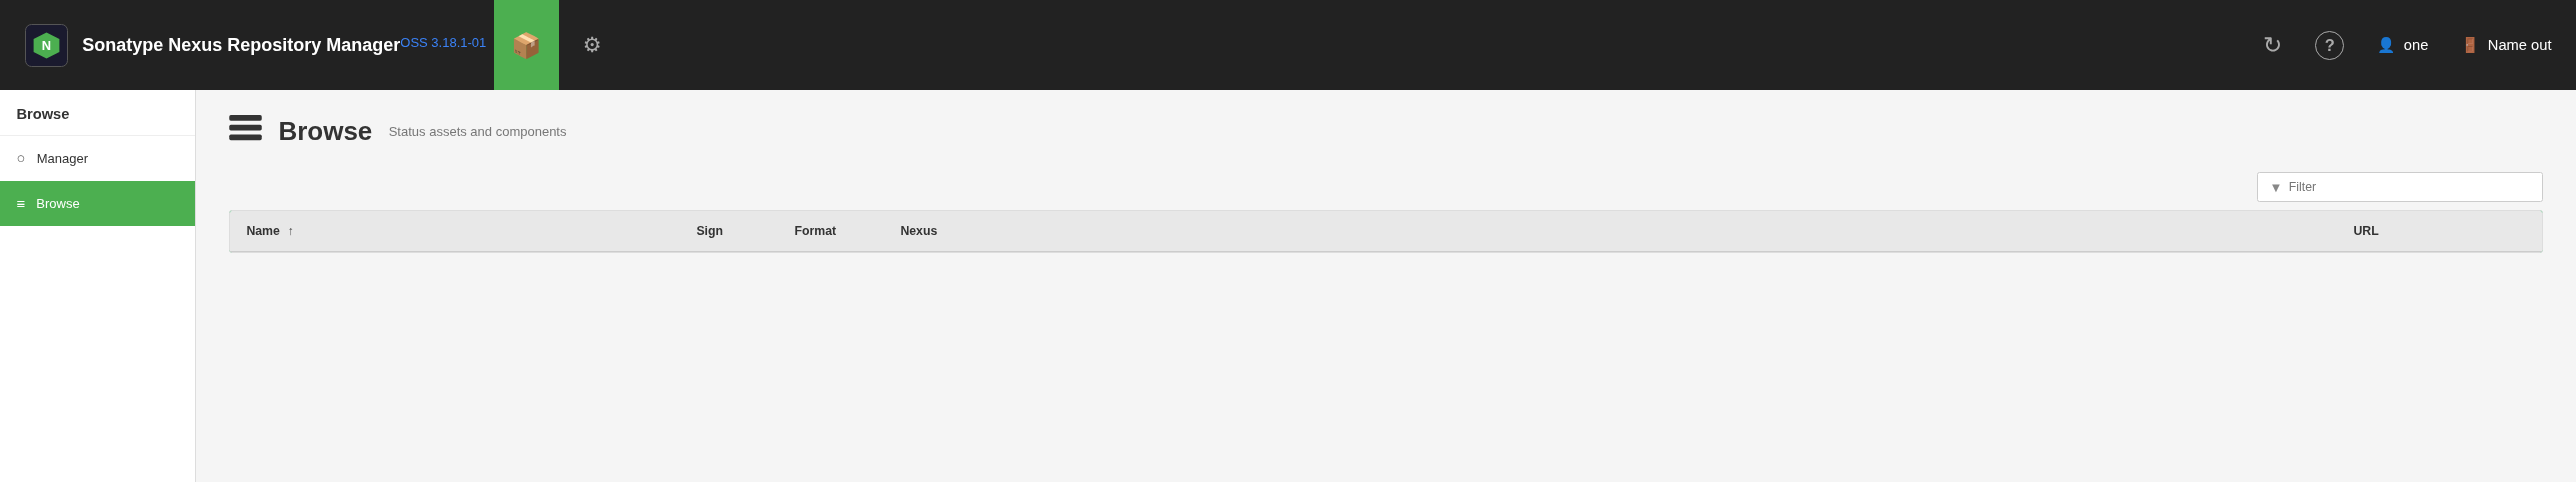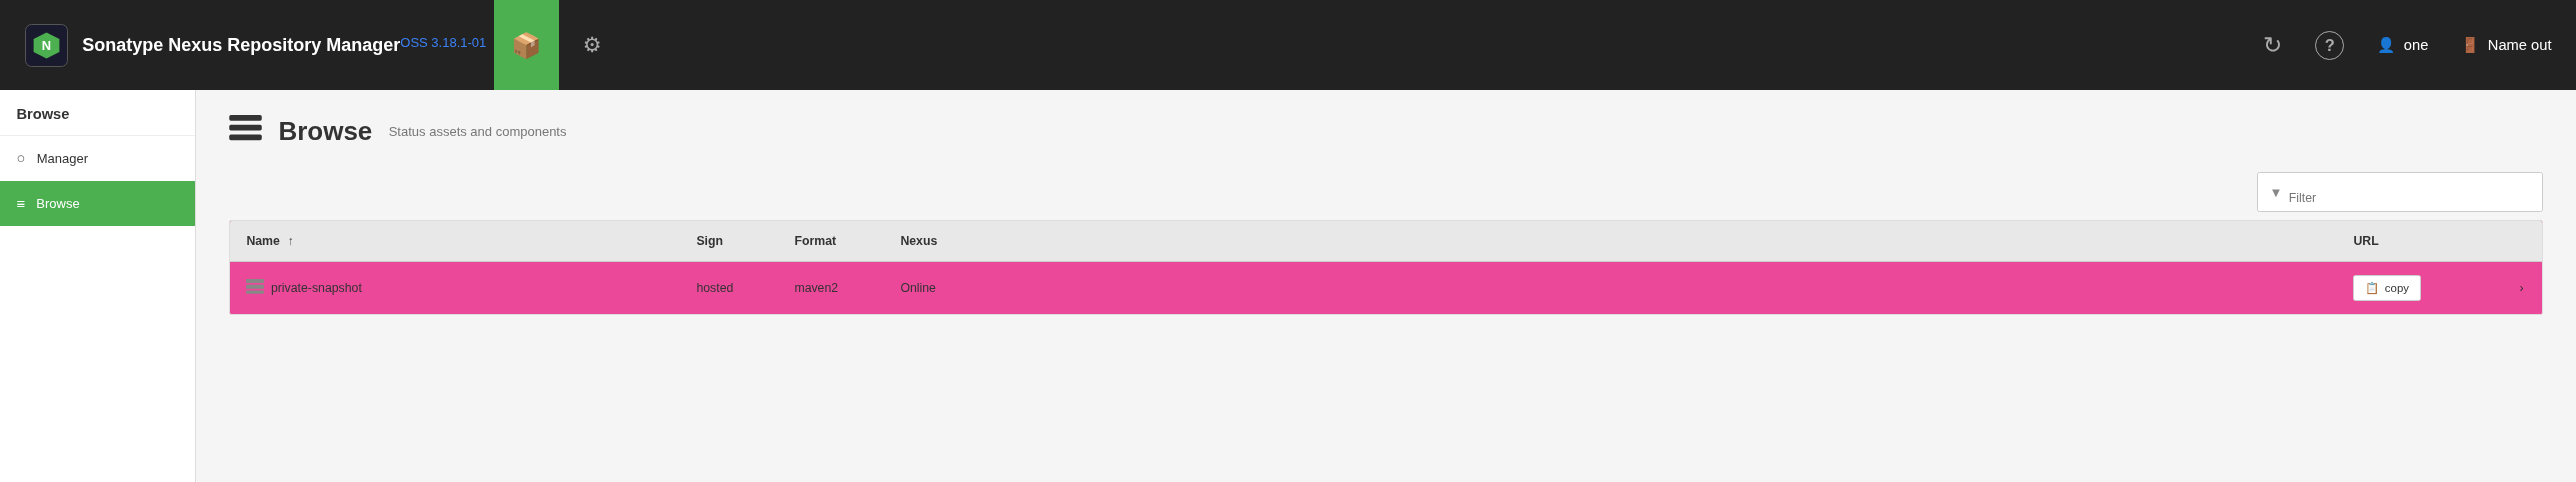--- a/index.html
+++ b/index.html
@@ -211,26 +211,25 @@
       font-size: 13px;
     }
 
     .filter-input {
       border: none;
       outline: none;
       font-size: 12.3px;
       color: #404040;
       background: transparent;
       width: 100%;
-      margin-top: 11px;
     }
 
     
     .table-container {
-      background: #ec4899;
+      background: #22c55e;
       border: 0.8px solid #ddd;
       border-radius: 2.5px;
       overflow: hidden;
     }
 
     .table {
       width: 100%;
       border-collapse: collapse;
     }
 
@@ -394,43 +393,19 @@
             <th class="status-col">
               <span>Nexus</span>
             </th>
             <th class="url-col">
               <span>URL</span>
             </th>
             <th class="action-col"></th>
           </tr>
         </thead>
         <tbody>
-          <tr>
-            <td>
-              <div class="name-cell">
-                <span class="row-icon">
-                  <svg width="18" height="14.7" viewBox="0 0 22 18">
-                    <rect x="0" y="0" width="22" height="5" rx="1" fill="#888"></rect>
-                    <rect x="0" y="7" width="22" height="5" rx="1" fill="#888"></rect>
-                    <rect x="0" y="14" width="22" height="4" rx="1" fill="#888"></rect>
-                  </svg>
-                </span>
-                <span>private-snapshot</span>
-              </div>
-            </td>
-            <td>hosted</td>
-            <td>maven2</td>
-            <td>Online</td>
-            <td>
-              <button class="copy-btn">
-                <span class="copy-icon">📋</span>
-                <span>copy</span>
-              </button>
-            </td>
-            <td class="chevron-cell">›</td>
-          </tr>
         </tbody>
       </table>
     </div>
 
   </div>
 </div>
 
 
 </body></html>

